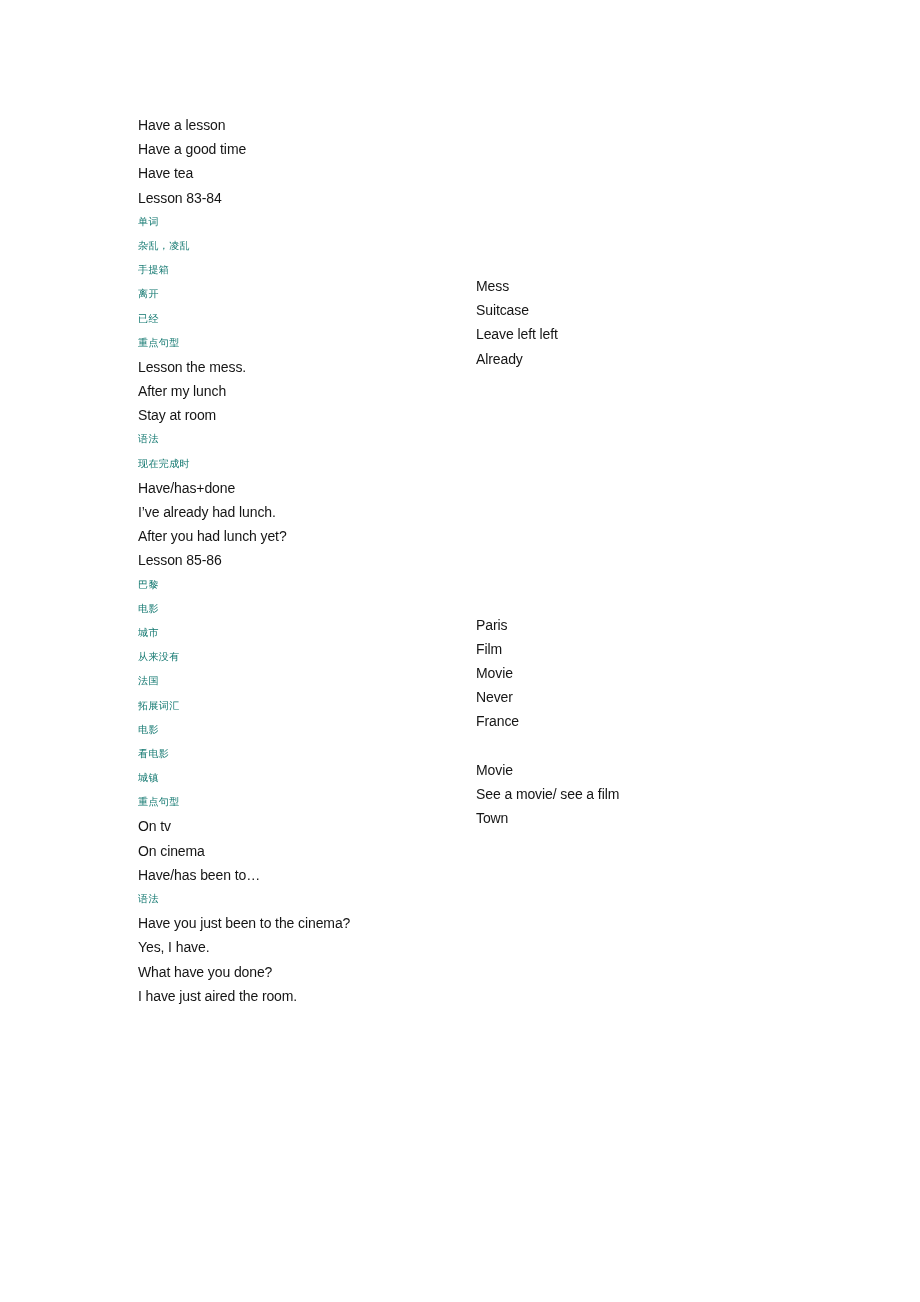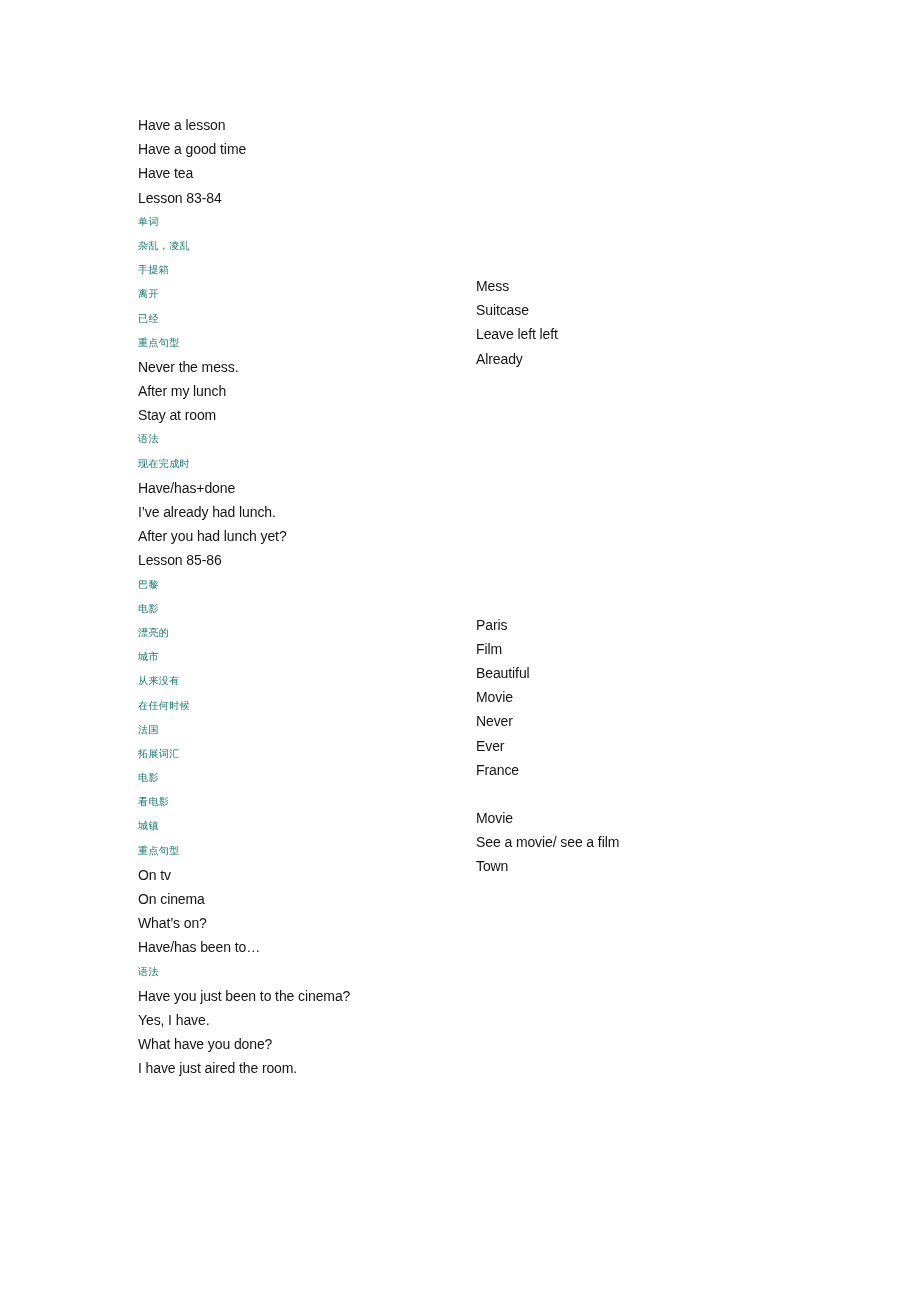--- a/index.html
+++ b/index.html
@@ -109,21 +109,21 @@
         <span class="col-right en">Leave left left</span>
       </div>
       <div class="line">
         <span class="col-left cn">已经</span>
         <span class="col-right en">Already</span>
       </div>
       <div class="line">
         <span class="col-left cn">重点句型</span>
       </div>
       <div class="line">
-        <span class="col-left en">Never the mess.</span>
+        <span class="col-left en">Lesson the mess.</span>
       </div>
       <div class="line">
         <span class="col-left en">After my lunch</span>
       </div>
       <div class="line">
         <span class="col-left en">Stay at room</span>
       </div>
       <div class="line">
         <span class="col-left cn">语法</span>
       </div>
@@ -144,36 +144,28 @@
       </div>
       <div class="line">
         <span class="col-left cn">巴黎</span>
         <span class="col-right en">Paris</span>
       </div>
       <div class="line">
         <span class="col-left cn">电影</span>
         <span class="col-right en">Film</span>
       </div>
       <div class="line">
-        <span class="col-left cn">漂亮的</span>
-        <span class="col-right en">Beautiful</span>
-      </div>
-      <div class="line">
         <span class="col-left cn">城市</span>
         <span class="col-right en">Movie</span>
       </div>
       <div class="line">
         <span class="col-left cn">从来没有</span>
         <span class="col-right en">Never</span>
       </div>
       <div class="line">
-        <span class="col-left cn">在任何时候</span>
-        <span class="col-right en">Ever</span>
-      </div>
-      <div class="line">
         <span class="col-left cn">法国</span>
         <span class="col-right en">France</span>
       </div>
       <div class="line">
         <span class="col-left cn">拓展词汇</span>
       </div>
       <div class="line">
         <span class="col-left cn">电影</span>
         <span class="col-right en">Movie</span>
       </div>
@@ -188,23 +180,20 @@
       <div class="line">
         <span class="col-left cn">重点句型</span>
       </div>
       <div class="line">
         <span class="col-left en">On tv</span>
       </div>
       <div class="line">
         <span class="col-left en">On cinema</span>
       </div>
       <div class="line">
-        <span class="col-left en">What’s on?</span>
-      </div>
-      <div class="line">
         <span class="col-left en">Have/has been to…</span>
       </div>
       <div class="line">
         <span class="col-left cn">语法</span>
       </div>
       <div class="line">
         <span class="col-left en">Have you just been to the cinema?</span>
       </div>
       <div class="line">
         <span class="col-left en">Yes, I have.</span>

